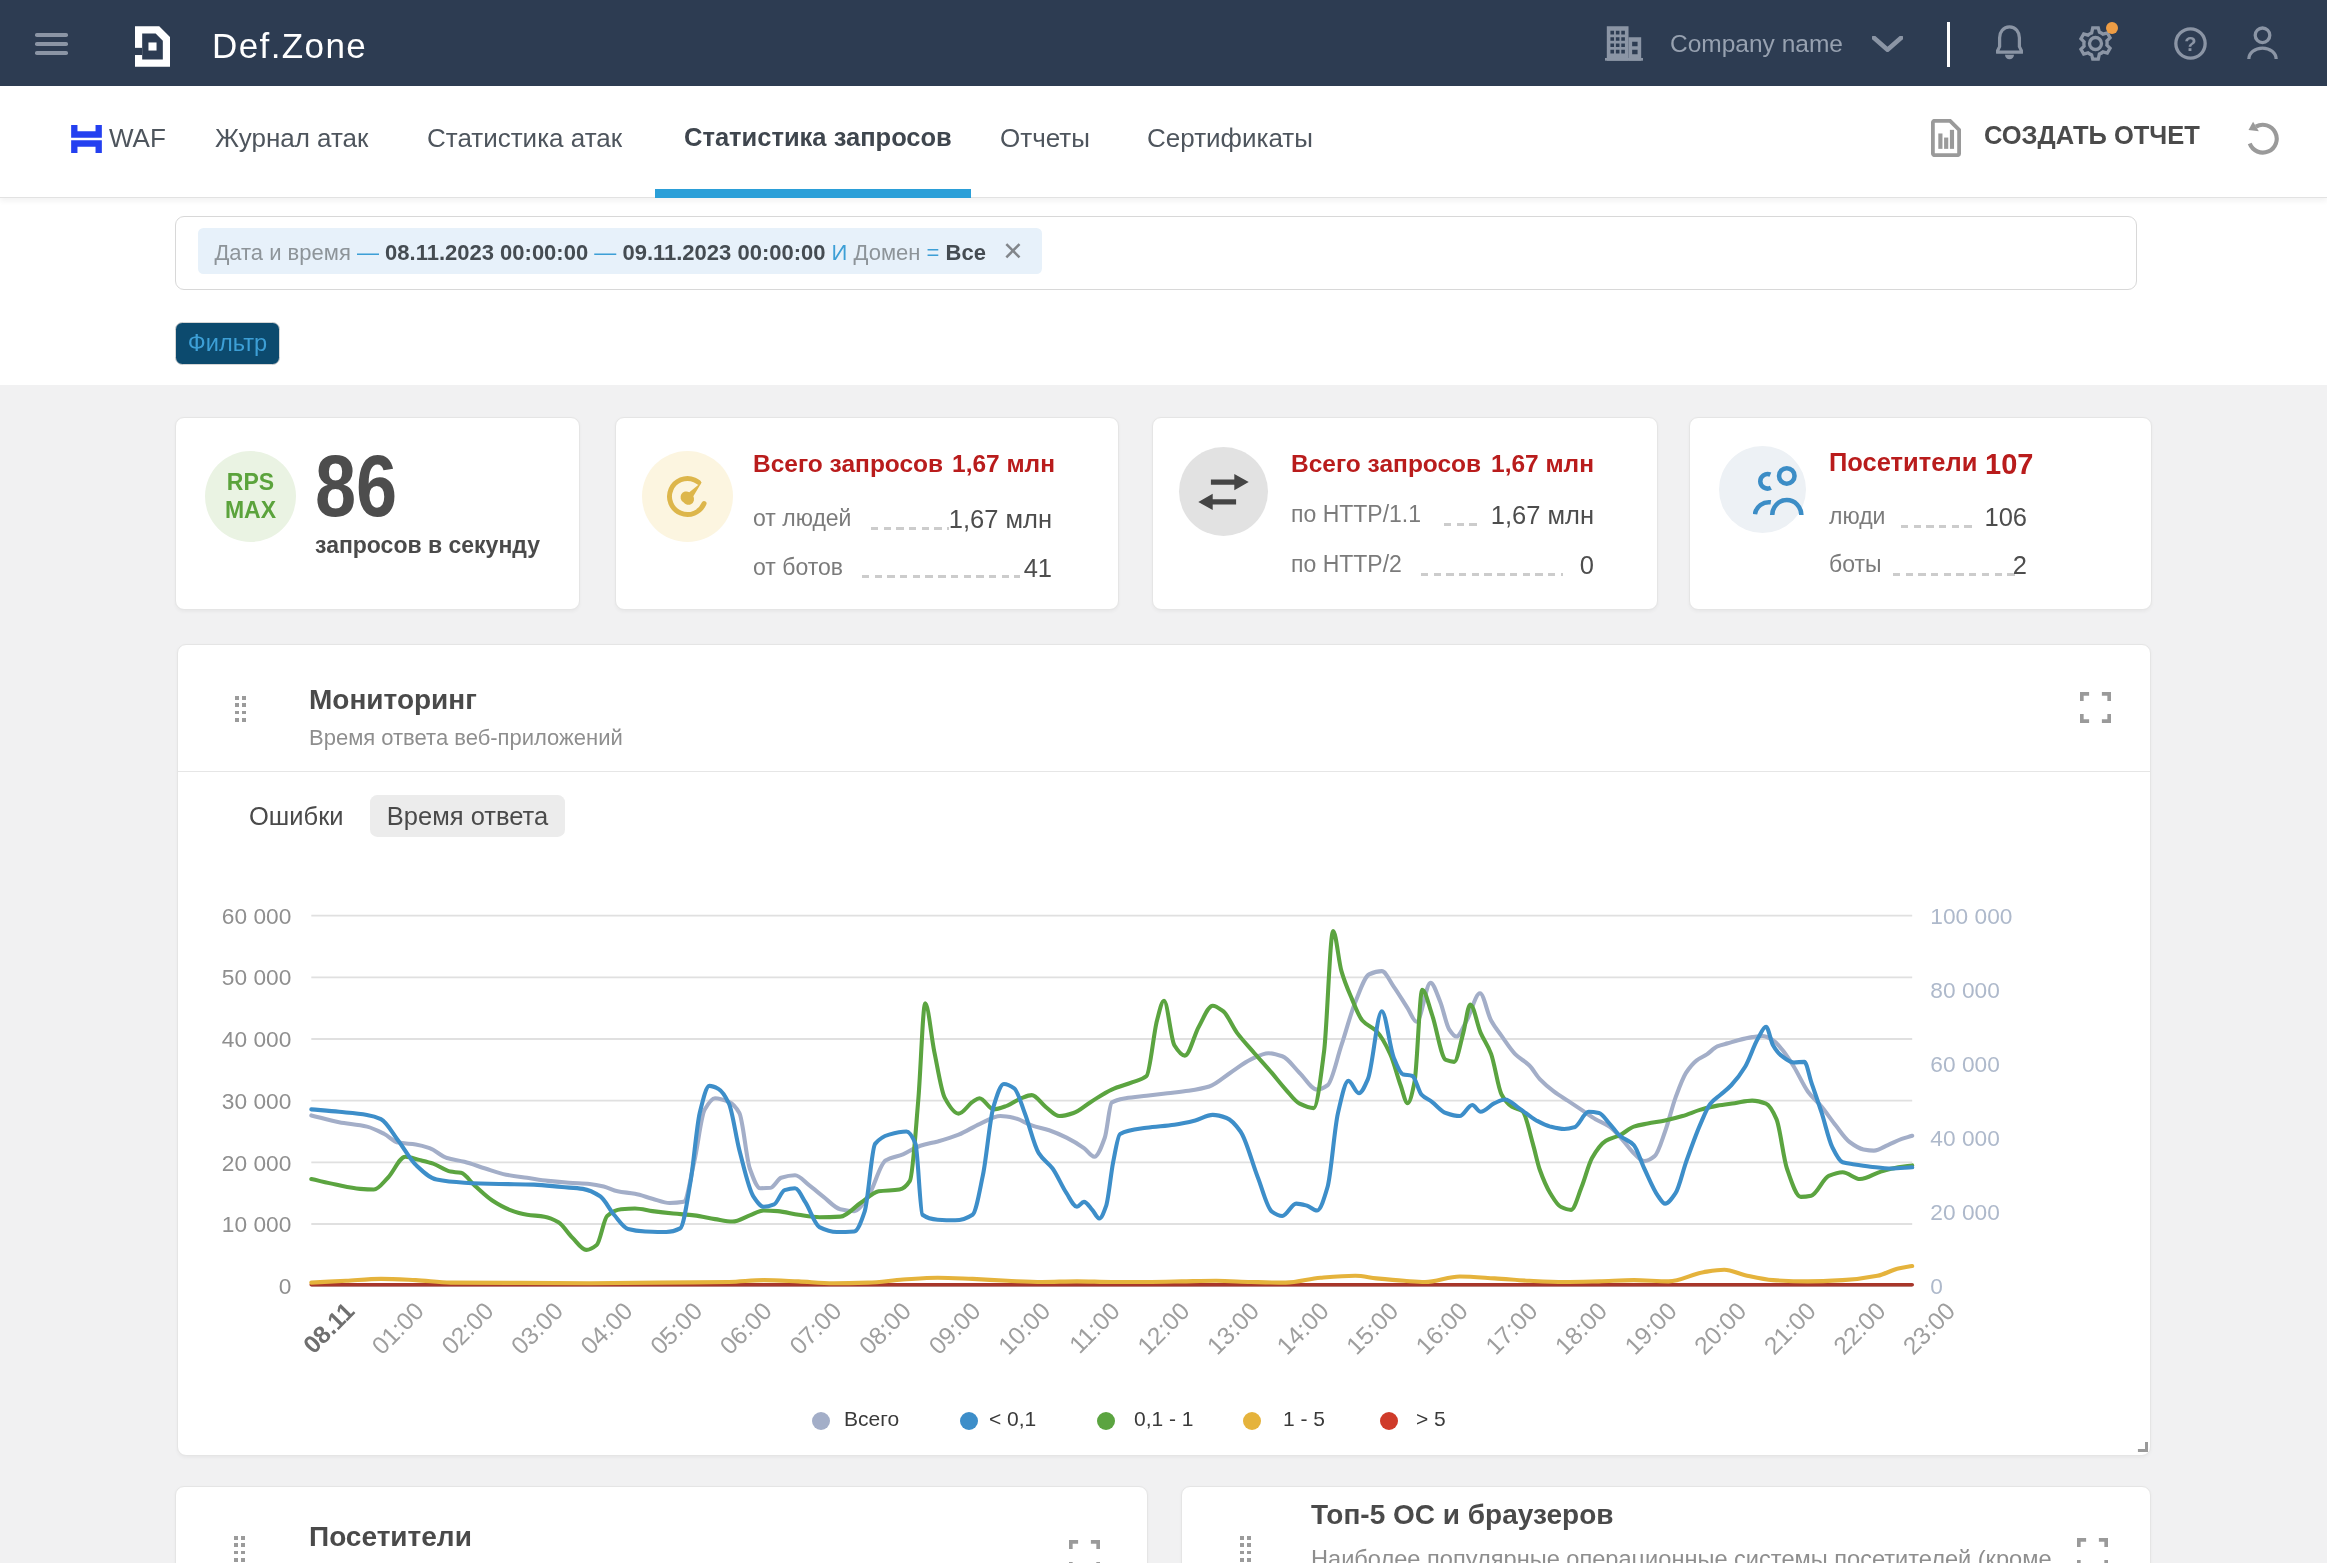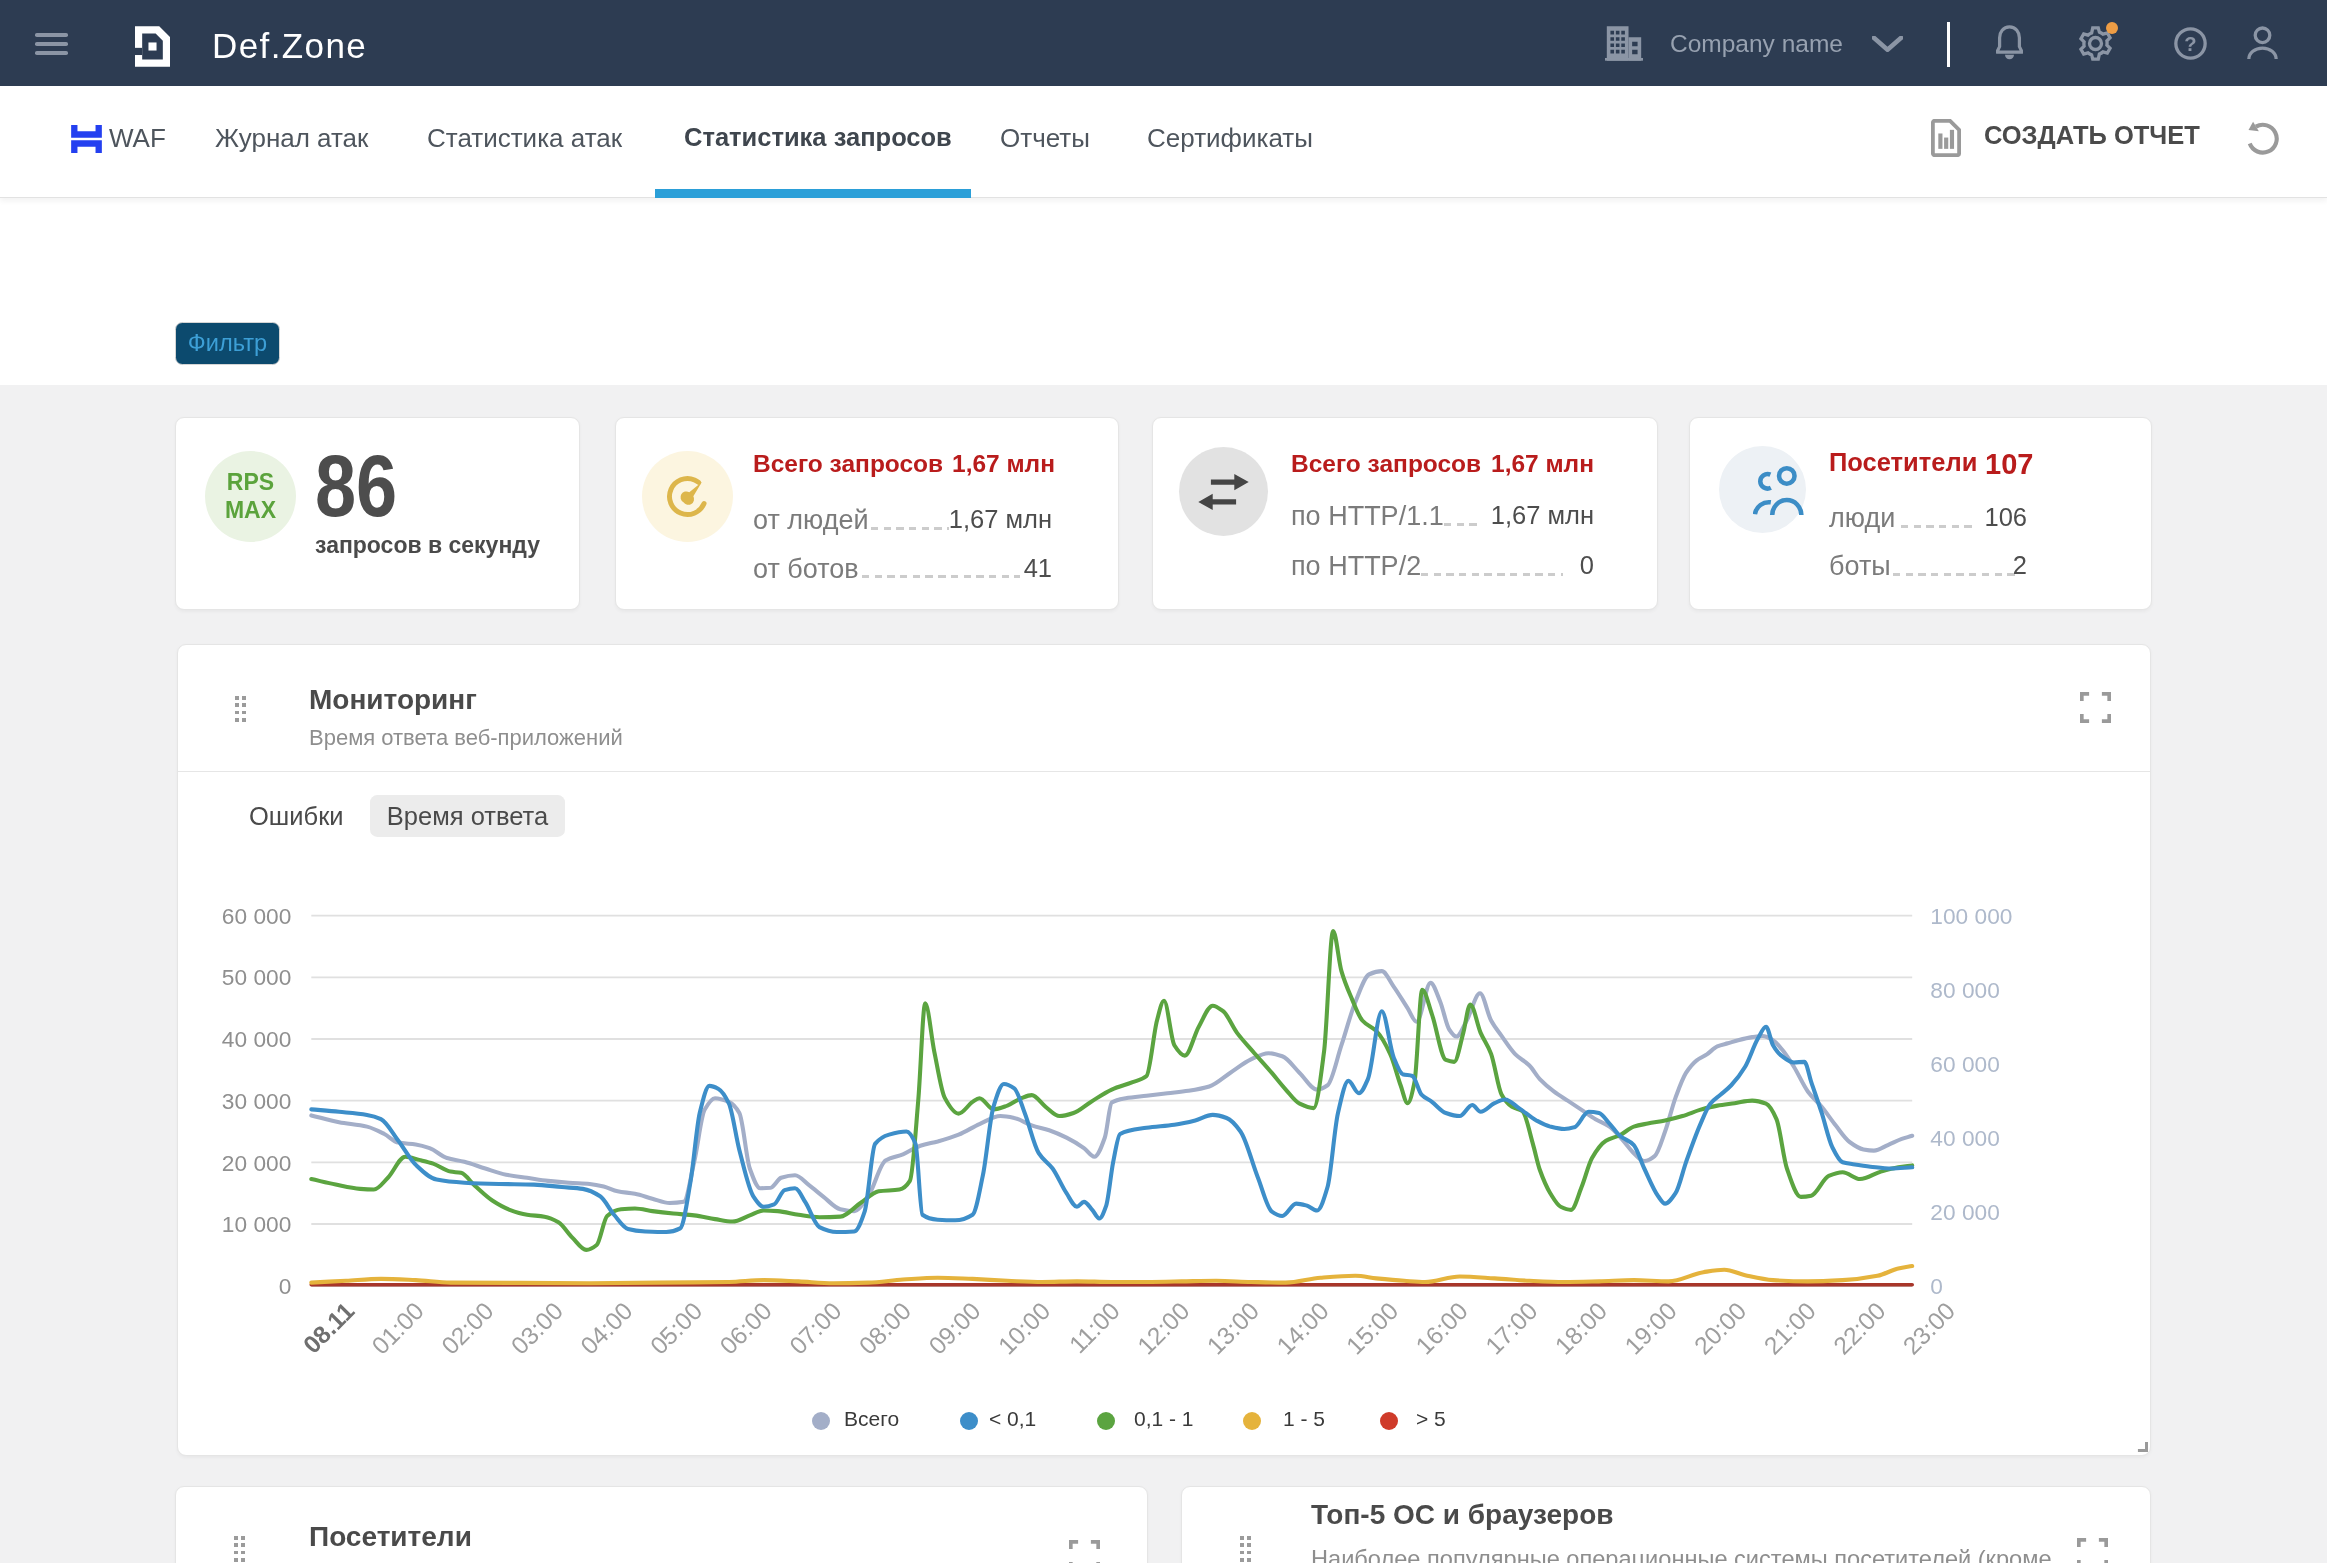--- a/index.html
+++ b/index.html
@@ -29,21 +29,21 @@
   .cblue { color:#3d9fd6; }
   .cbold { font-weight:bold; color:#454c52; }
   #chipx { color:#82868b; font-size:25.5px; margin-left:16.4px; }
   #filterbtn { position:absolute; left:175px; top:122px; width:105px; height:43px; border:1.8px solid #d5d5d5; border-radius:7.3px; color:#3d9fd6; font-size:23.6px; text-align:center; line-height:40px; background:#0c4a6e; }
 
   
   #graysec { position:absolute; left:0; top:385px; width:2327px; height:1179px; background:#f1f1f2; }
   .card { position:absolute; background:#fff; border:0.9px solid #e5e5e5; border-radius:9px; box-shadow:0 1.8px 3.6px rgba(0,0,0,0.04); }
   .circ { position:absolute; border-radius:50%; }
   .stitle { position:absolute; font-size:24.5px; font-weight:bold; color:#b91c1c; white-space:nowrap; }
-  .srow { position:absolute; font-size:27px; color:#7b7b7b; white-space:nowrap; }
+  .srow { position:absolute; font-size:23px; color:#7b7b7b; white-space:nowrap; }
   .sval { position:absolute; font-size:25.5px; color:#4d4d4d; text-align:right; white-space:nowrap; width:136px; }
   .sdash { position:absolute; height:2.7px; background:repeating-linear-gradient(90deg,#cccccc 0 7.3px,transparent 7.3px 12.7px); }
 
   
   .dots { position:absolute; width:11px; height:29px; }
   .dots i { position:absolute; width:3.6px; height:3.6px; background:#9b9b9b; }
   .cardtitle { position:absolute; font-size:28px; font-weight:bold; color:#4a4a4a; white-space:nowrap; }
   .cardsub { position:absolute; font-size:22px; color:#8e8e8e; white-space:nowrap; }
   .chtab { position:absolute; font-size:25.5px; color:#4a4a4a; }
   #tab2 { background:#ececec; border-radius:7.3px; }
@@ -128,20 +128,25 @@
     </svg>
     <div id="createreport">СОЗДАТЬ ОТЧЕТ</div>
 
     <svg class="abs" style="left:2245px; top:35px;" width="35" height="35" viewBox="0 0 39 39">
       <path d="M12.1 6.3 A 15.5 15.5 0 1 1 5.3 25.1" fill="none" stroke="#9a9a9a" stroke-width="4.6"></path>
       <path d="M3.9 10.1 L15.4 11.3 L9.0 0.9 Z" fill="#9a9a9a"></path>
     </svg>
   </div>
 
   <div id="filterwrap">
+    <div id="filterbox">
+      <div id="chip">
+        <span class="cgray">Дата и время</span> <span class="cblue">—</span> <span class="cbold">08.11.2023 00:00:00</span> <span class="cblue">—</span> <span class="cbold">09.11.2023 00:00:00</span> <span class="cblue">И</span> <span class="cgray">Домен</span> <span class="cblue">=</span> <span class="cbold">Все</span><span id="chipx">✕</span>
+      </div>
+    </div>
     <div id="filterbtn">Фильтр</div>
   </div>
 
   <div id="graysec"></div>
 
   <div class="card" id="card1" style="left:175px; top:417px; width:405px; height:193px;"></div>
   <div class="card" id="card2" style="left:615px; top:417px; width:504px; height:193px;"></div>
   <div class="card" id="card3" style="left:1152px; top:417px; width:506px; height:193px;"></div>
   <div class="card" id="card4" style="left:1689px; top:417px; width:463px; height:193px;"></div>
 

